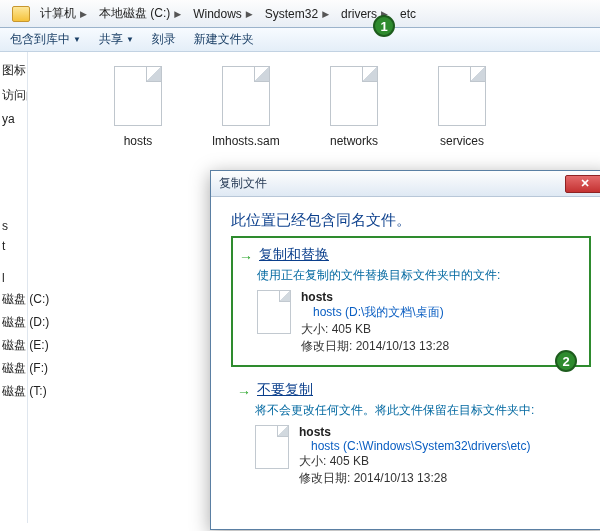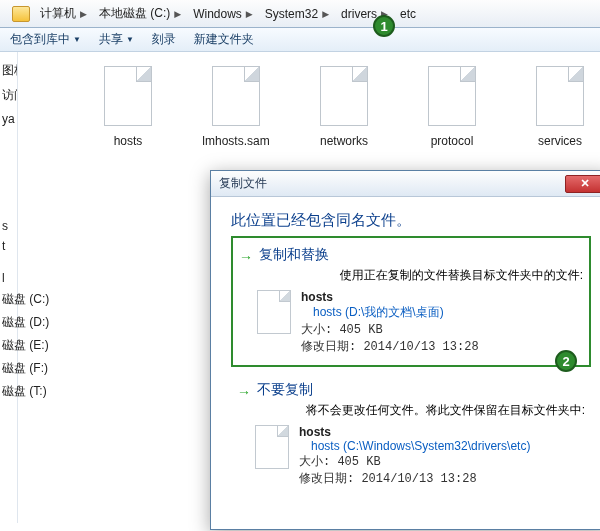--- a/index.html
+++ b/index.html
@@ -33,28 +33,28 @@
   .closebtn { width:40px; height:18px; background:linear-gradient(#e46a6a,#c43232); border:1px solid #8e2323; border-radius:2px; color:#fff; display:flex; align-items:center; justify-content:center; font-weight:bold; font-size:11px; }
 
   .dlgbody { padding:14px 18px 0 20px; }
   .heading { color:#0b3f8c; font-size:15px; margin-bottom:6px; }
   .sub { color:#444; margin-bottom:14px; }
 
   .option { padding:8px 6px 10px 6px; margin-bottom:6px; position:relative; }
   .option.boxed { border:2px solid #2e8b2e; }
   .opthead { display:flex; align-items:center; gap:6px; }
   .arrow { color:#2aa52a; font-size:14px; font-weight:bold; }
-  .optlink { color:#0b3f8c; font-size:14px; }
-  .optdesc { color:#000000; margin:3px 0 6px 18px; font-size:12px;text-align:right; }
+  .optlink { color:#0b3f8c; font-size:14px;text-decoration:underline; }
+  .optdesc { color:#0369a1; margin:3px 0 6px 18px; font-size:12px; }
   .fileinfo { display:flex; gap:10px; margin-left:18px; }
   .smallpage { width:34px; height:44px; background:#fff; border:1px solid #c2c9d0; position:relative; flex-shrink:0; }
   .smallpage::before { content:""; position:absolute; top:0; right:0; width:10px; height:10px; background:linear-gradient(135deg,#fff 48%,#d2d9df 50%); border-left:1px solid #c2c9d0; border-bottom:1px solid #c2c9d0; }
   .finfo .fn { font-weight:bold; color:#222; }
   .finfo .fp { color:#0a5ec2;padding-left:12px; }
-  .finfo .fl { color:#333;font-family:Liberation Mono, monospace; }
+  .finfo .fl { color:#333; }
   .badge2 { top:350px; left:555px; }
 
   .leftcol { position:absolute; left:0; top:216px; width:60px; font-size:12px; color:#222; }
   .leftcol div { padding:3px 2px; white-space:nowrap; }
 </style>
 </head>
 <body>
 
 <div class="addrbar">
   <div class="folder-icon"></div>
@@ -117,24 +117,20 @@
       <div class="file">
           <div class="page"></div>
           <div class="fname">lmhosts.sam</div>
         </div>
       <div class="file">
           <div class="page"></div>
           <div class="fname">networks</div>
         </div>
       <div class="file">
           <div class="page"></div>
-          <div class="fname">protocol</div>
-        </div>
-      <div class="file">
-          <div class="page"></div>
           <div class="fname">services</div>
         </div>
     </div>
   </div>
 </div>
 
 <div class="leftcol">
   <div>s</div>
   <div>t</div>
   <div></div>

